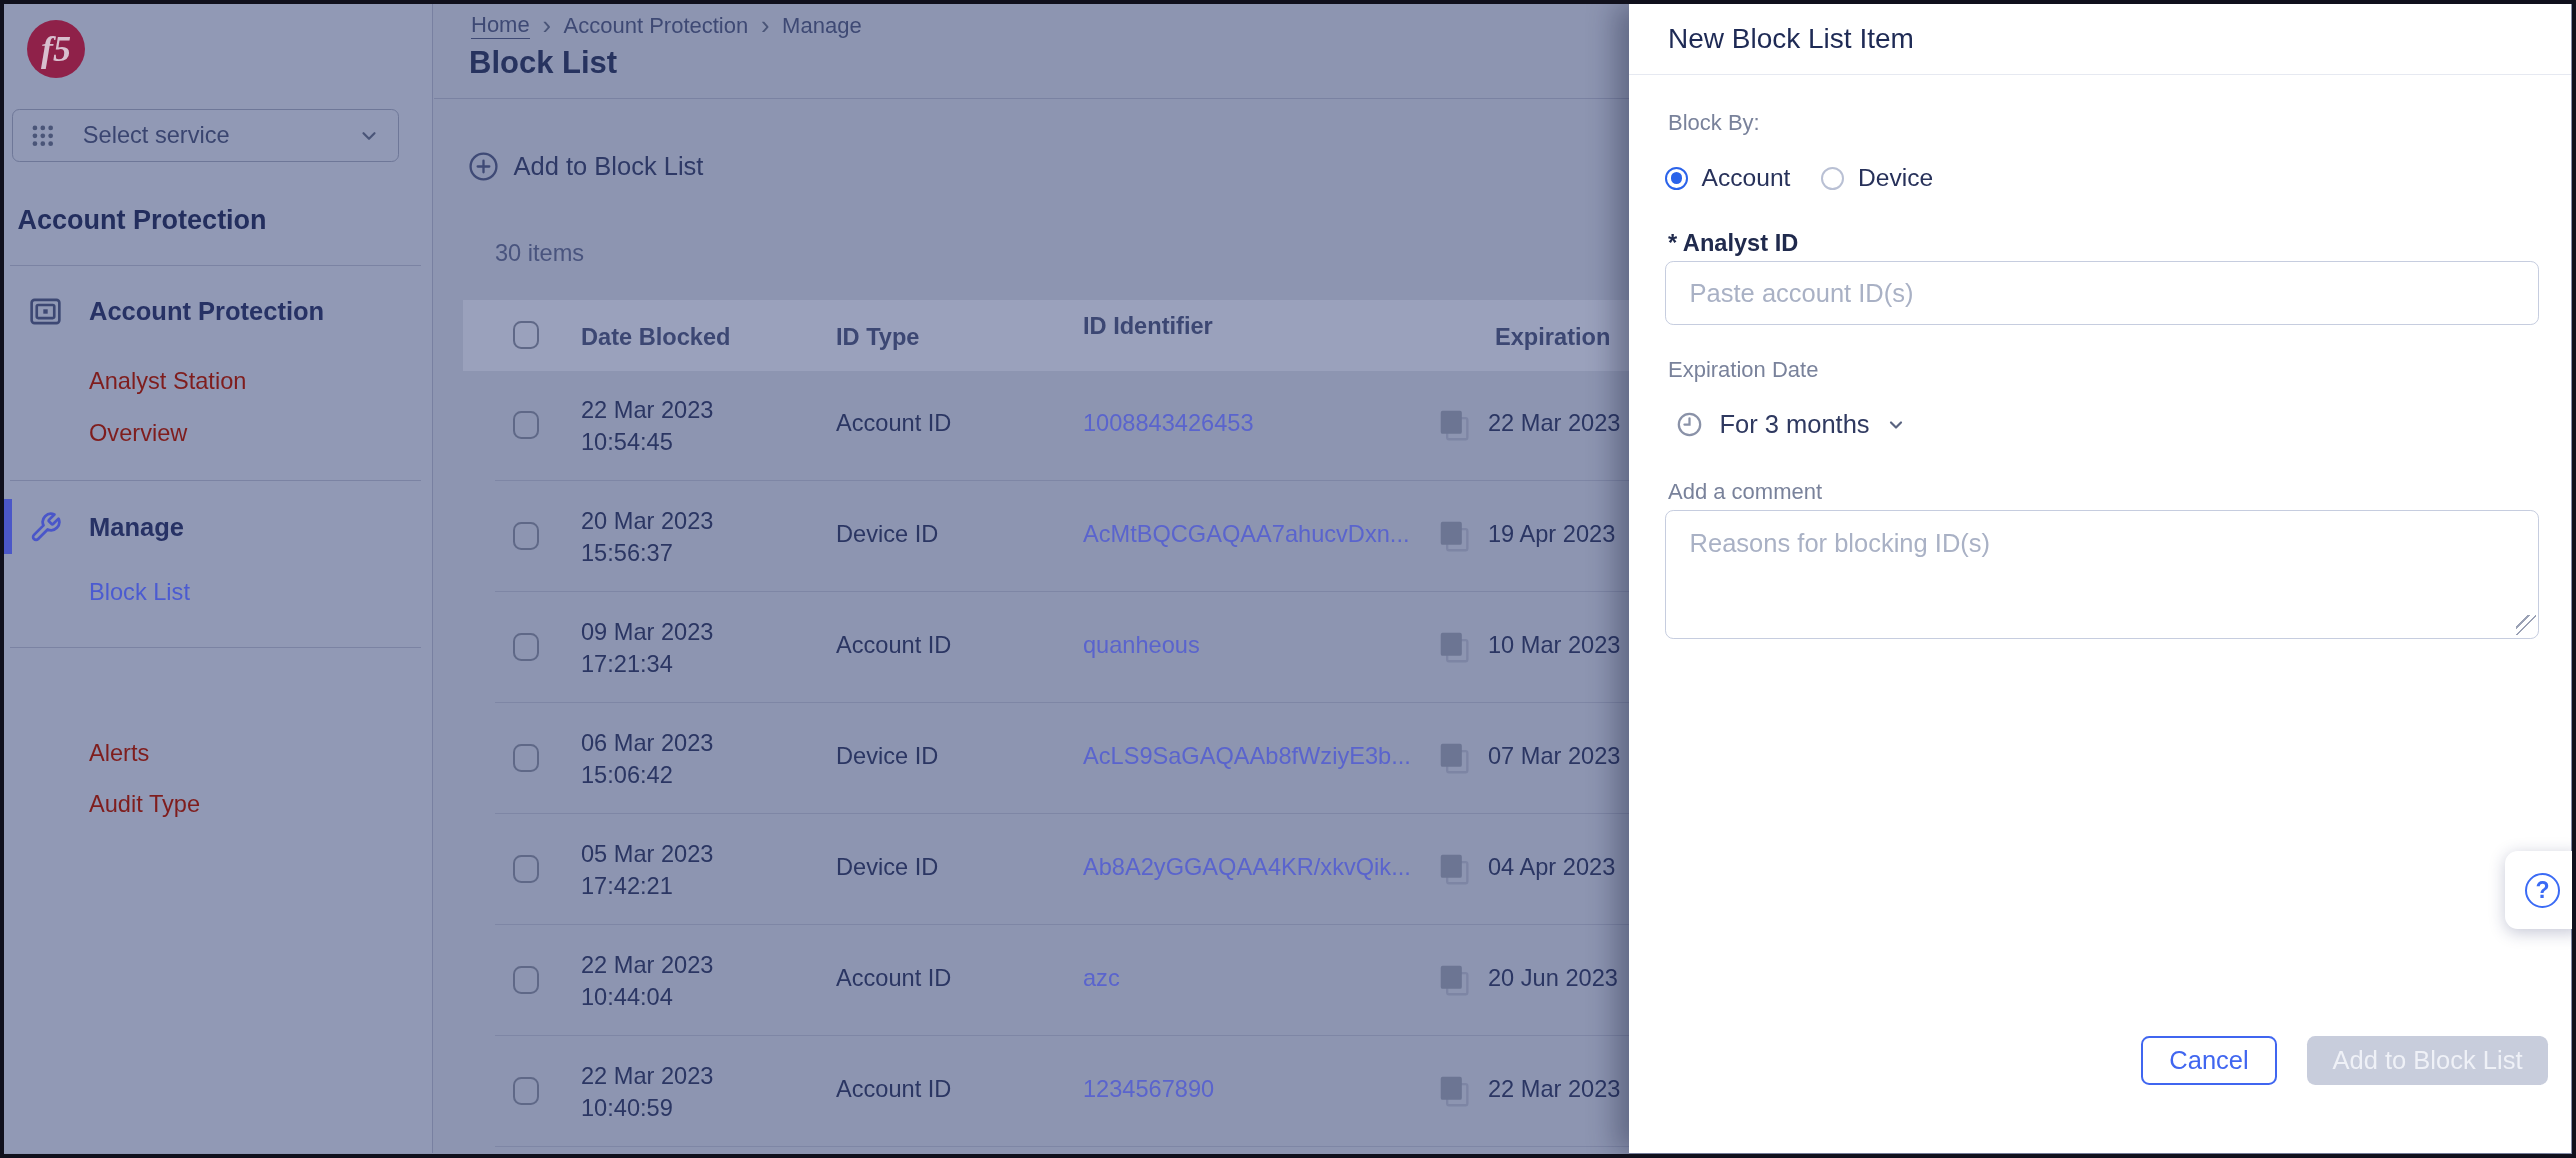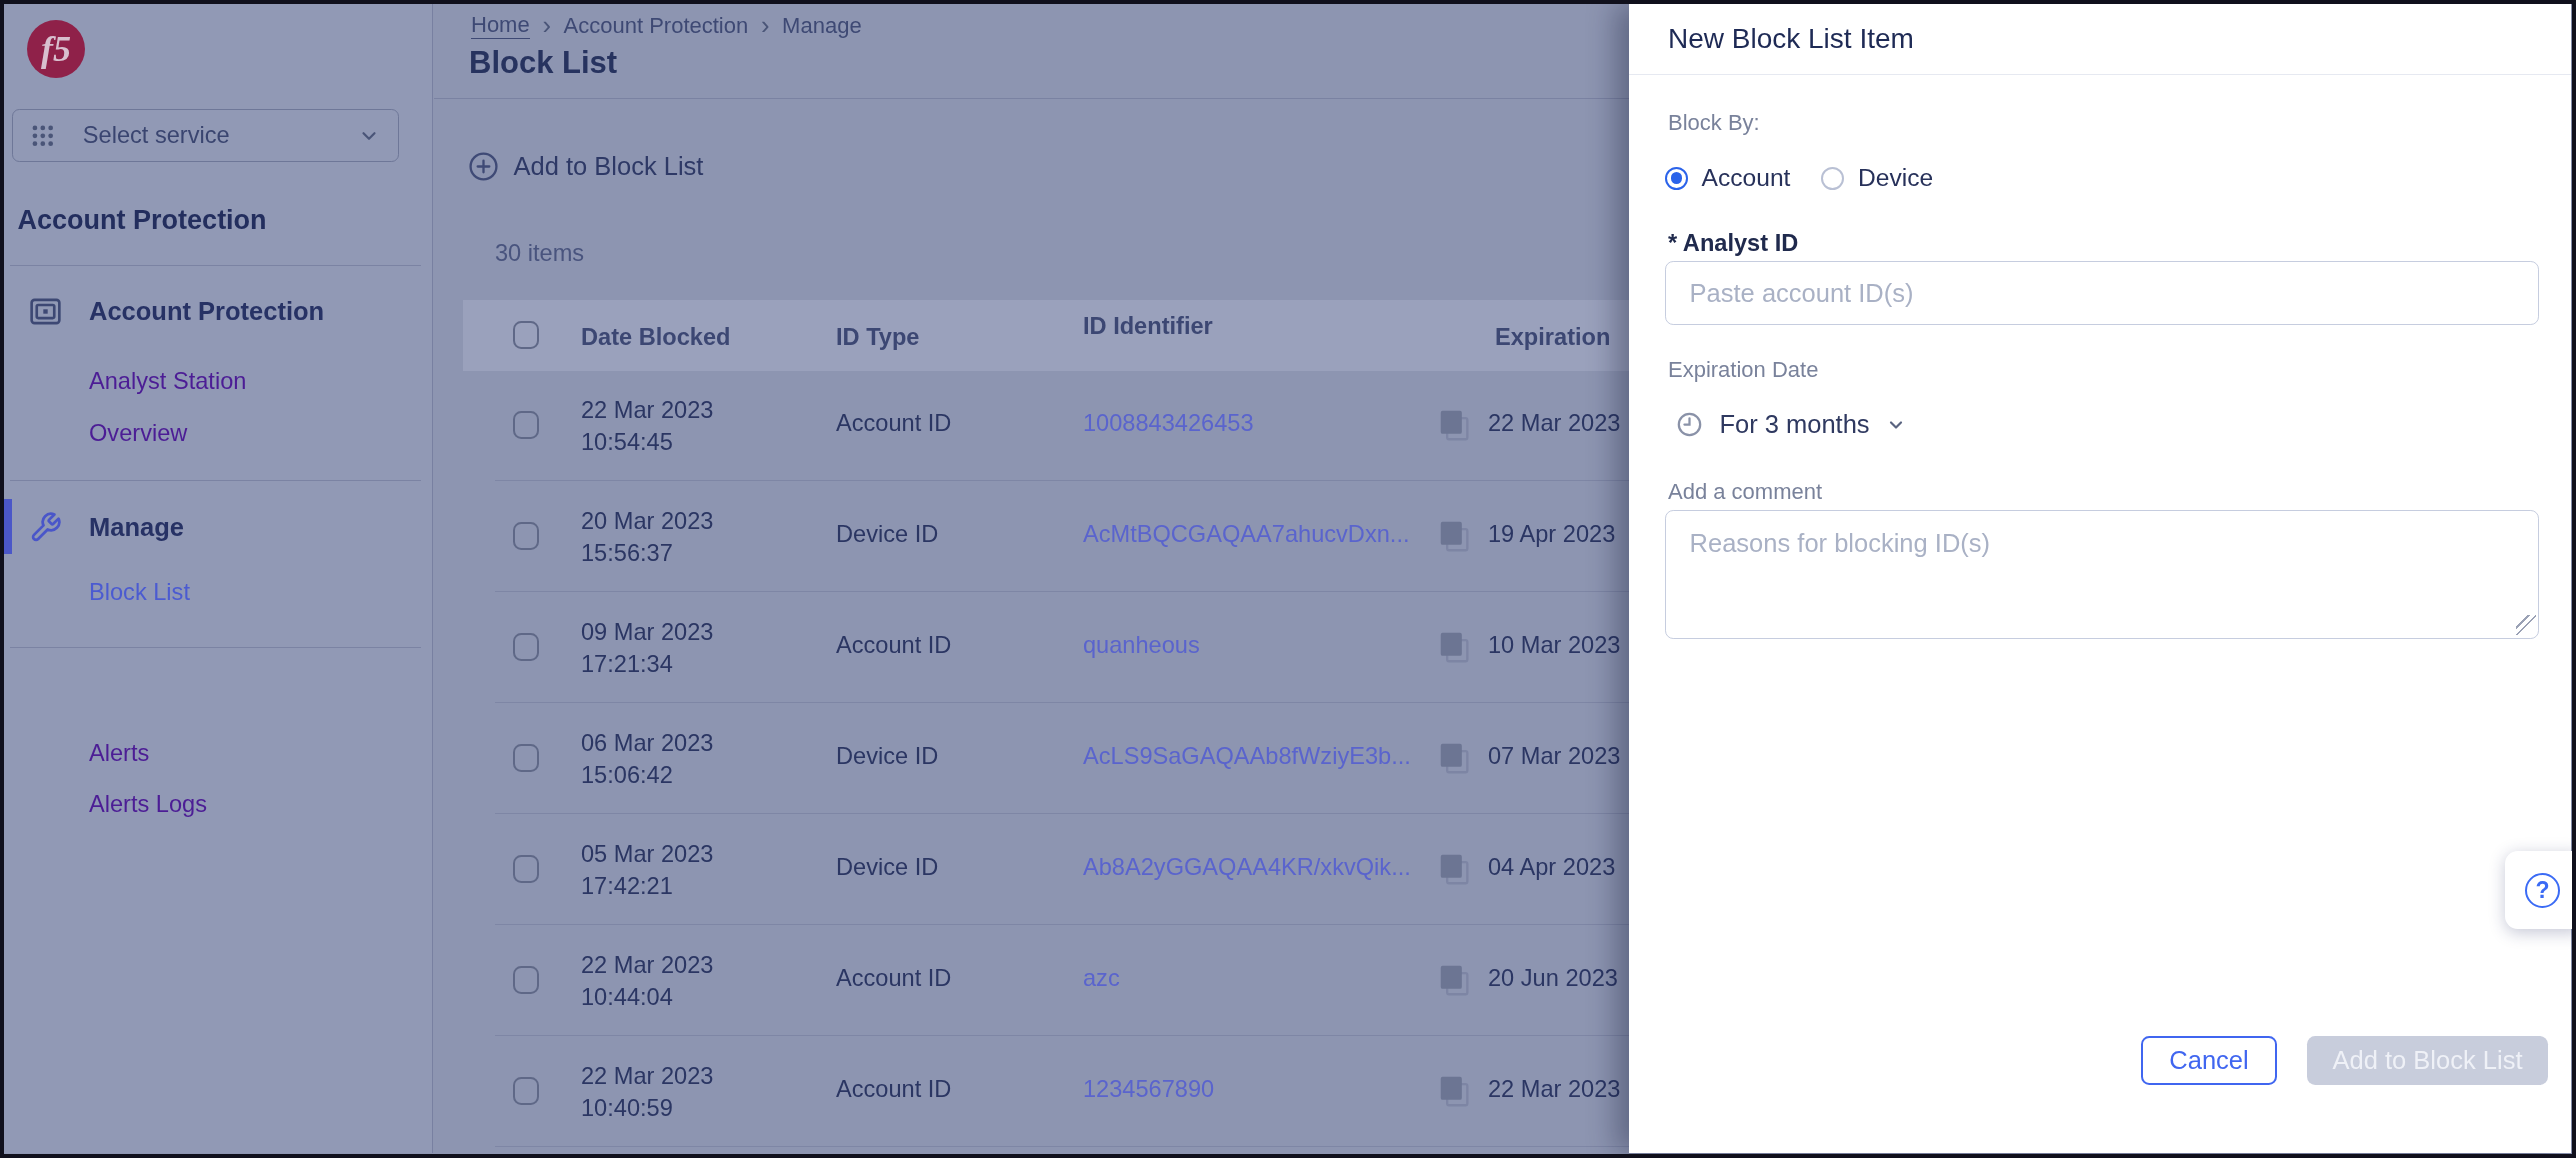--- a/index.html
+++ b/index.html
@@ -34,21 +34,21 @@
     font-size:27px; font-weight:bold; color:#232E5E;
   }
   .side-div{ position:absolute; left:6.4px; width:411px; height:0.9px; background:#7B83A3; }
   .nav-item{
     position:absolute; left:0; width:429px; display:flex; align-items:center;
     cursor:pointer;
   }
   .nav-item .nico{ position:absolute; left:23px; width:36px; height:36px; display:flex; align-items:center; justify-content:center; }
   .nav-item .ntxt{ position:absolute; left:85px; white-space:nowrap; }
   .nav-head .ntxt{ font-size:25.5px; font-weight:bold; color:#273265; }
-  .nav-sub  .ntxt{ font-size:23.6px; color:#4c1d95; }
+  .nav-sub  .ntxt{ font-size:23.6px; color:#7f1d1d; }
   .nav-sub.active .ntxt{ color:#4B5BD1; }
   .active-bar{
     position:absolute; left:0; top:495px; width:8.2px; height:55px; background:#4B57C8;
   }
 
   
   .content{ position:absolute; left:430px; top:0; width:1228px; height:1149px; }
   .breadcrumb{
     position:absolute; left:37px; top:8.2px; display:flex; align-items:center; gap:12.7px;
     font-size:22px; color:#3E4974;
@@ -244,21 +244,21 @@
     <div class="nav-item nav-sub active" style="top:569px;height:38px">
       <span class="ntxt">Block List</span>
     </div>
 
     <div class="side-div" style="top:643px"></div>
 
     <div class="nav-item nav-sub" style="top:730px;height:38px">
       <span class="ntxt">Alerts</span>
     </div>
     <div class="nav-item nav-sub" style="top:781px;height:38px">
-      <span class="ntxt">Alerts Logs</span>
+      <span class="ntxt">Audit Type</span>
     </div>
   </aside>
 
   <main class="content">
     <nav class="breadcrumb">
       <span class="crumb-home">Home</span>
       <span class="sep">›</span>
       <span class="crumb">Account Protection</span>
       <span class="sep">›</span>
       <span class="crumb">Manage</span>

